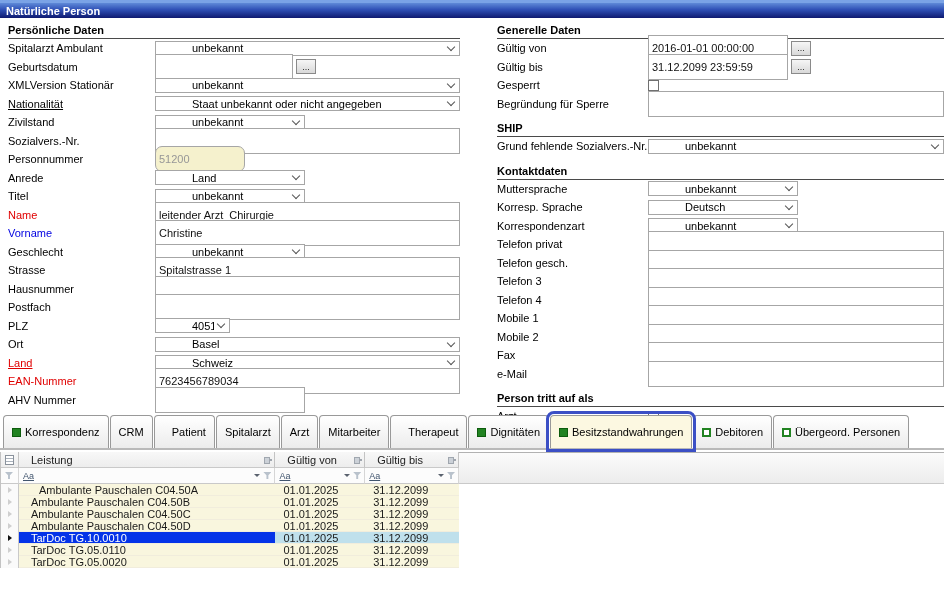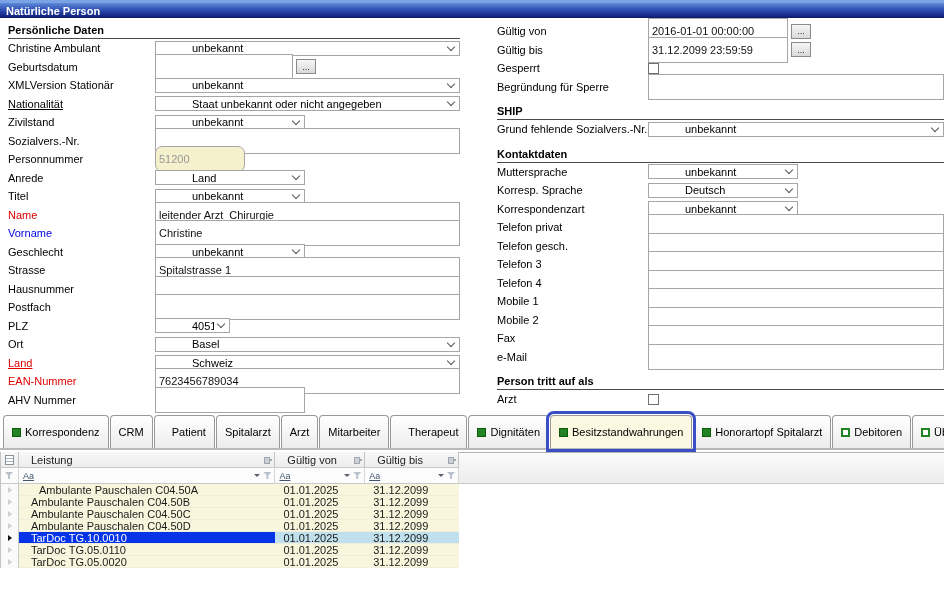--- a/index.html
+++ b/index.html
@@ -91,21 +91,21 @@
 
 <div id="window">
   <div class="titlebar">
     <span>Natürliche Person</span>
   </div>
   <div class="col left" id="left-col">
       <div class="sec-header first">
         <span>Persönliche Daten</span>
       </div>
       <div class="frow">
-        <label class="flabel">Christine Ambulant</label>
+        <label class="flabel">Spitalarzt Ambulant</label>
         <div class="ctrl">
           <div class="combo wfull">
             <span class="ctext">unbekannt</span>
             <span class="chev"></span>
           </div>
         </div>
       </div>
       <div class="frow">
         <label class="flabel">Geburtsdatum</label>
         <div class="ctrl">
@@ -243,20 +243,23 @@
         </div>
       </div>
       <div class="frow">
         <label class="flabel">AHV Nummer</label>
         <div class="ctrl">
           <input class="txt w150" type="text" value="" style="">
         </div>
       </div>
     </div>
   <div class="col right" id="right-col">
+      <div class="sec-header first">
+        <span>Generelle Daten</span>
+      </div>
       <div class="frow">
         <label class="flabel">Gültig von</label>
         <div class="ctrl">
           <input class="txt w140" type="text" value="2016-01-01 00:00:00" style="">
           <button class="btn-ellipsis">...</button>
         </div>
       </div>
       <div class="frow">
         <label class="flabel">Gültig bis</label>
         <div class="ctrl">
@@ -400,24 +403,20 @@
       <div class="tab pad">
         <span>Therapeut</span>
       </div>
       <div class="tab">
         <span class="sq"></span>
         <span>Dignitäten</span>
       </div>
       <div class="tab selected">
         <span class="sq"></span>
         <span>Besitzstandwahrungen</span>
-      </div>
-      <div class="tab">
-        <span class="sq"></span>
-        <span>Honorartopf Spitalarzt</span>
       </div>
       <div class="tab">
         <span class="sq hollow"></span>
         <span>Debitoren</span>
       </div>
       <div class="tab">
         <span class="sq hollow"></span>
         <span>Übergeord. Personen</span>
       </div>
     </div>

